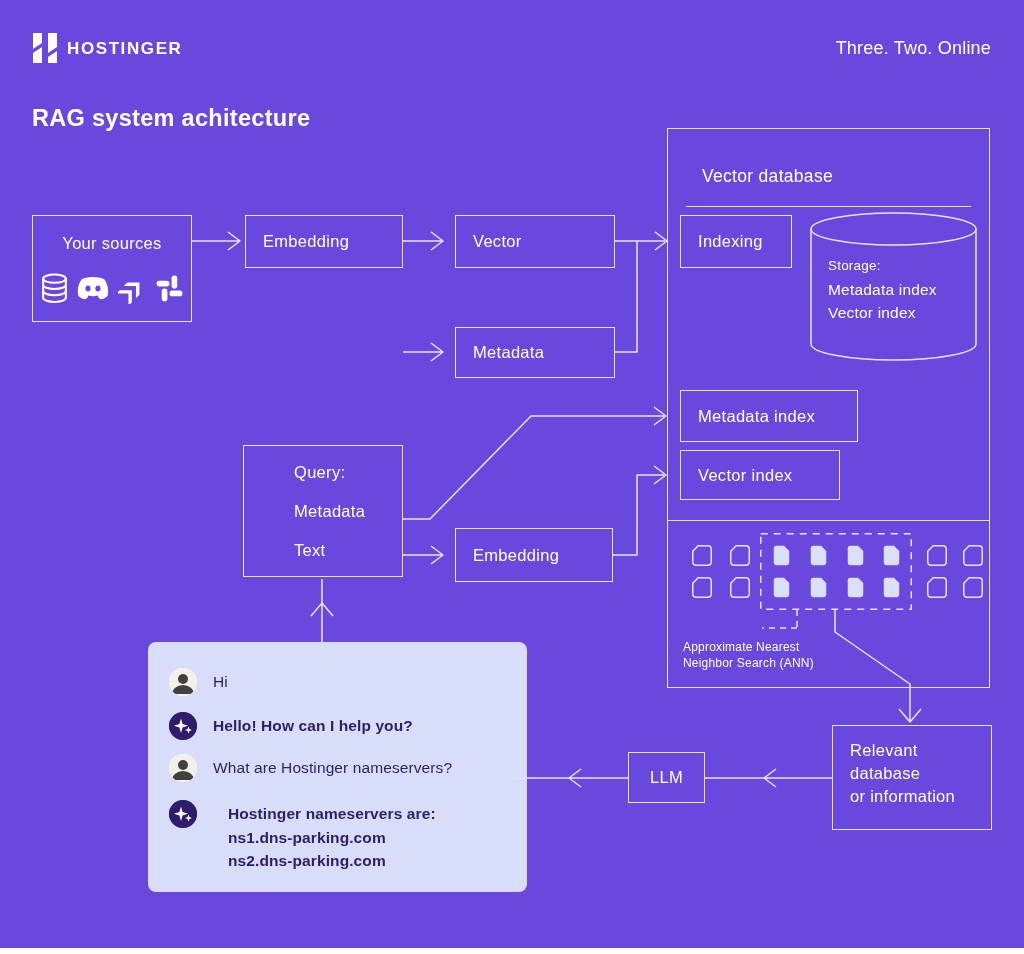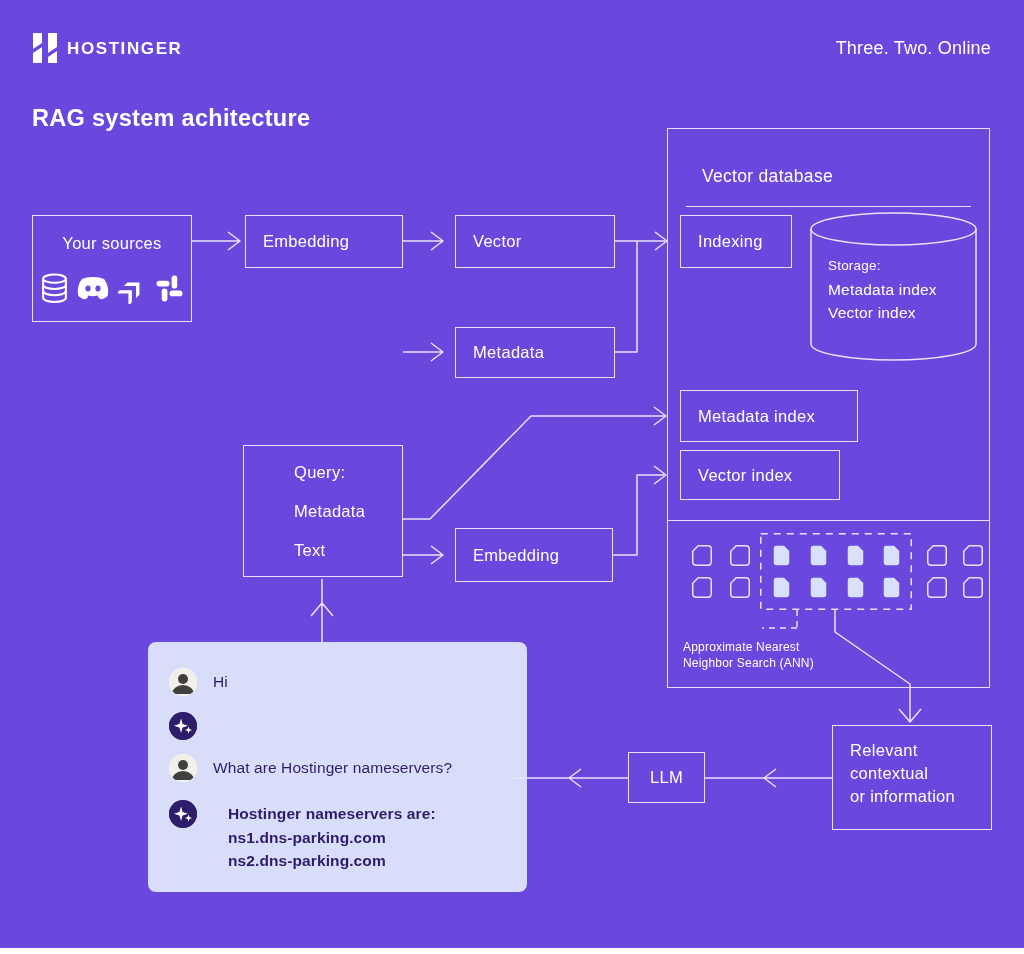--- a/index.html
+++ b/index.html
@@ -162,21 +162,21 @@
     <div class="cyl-text ct1">Metadata index</div>
     <div class="cyl-text ct2">Vector index</div>
 
     <div class="ann-label">
       <div>Approximate Nearest</div>
       <div>Neighbor Search (ANN)</div>
     </div>
 
     <div class="box relevant">
       <div>Relevant</div>
-      <div>contextual</div>
+      <div>database</div>
       <div>or information</div>
     </div>
     <div class="box llm">
         <span>LLM</span>
       </div>
 
     <div class="chat">
       <div class="chat-row r0">
         <span class="avatar user">
           <svg width="28" height="28" viewBox="0 0 28 28">
@@ -188,20 +188,21 @@
         <span class="msg">Hi</span>
       </div>
       <div class="chat-row r1">
         <span class="avatar ai">
           <svg width="28" height="28" viewBox="0 0 28 28">
               <circle cx="14" cy="14" r="14" fill="var(--dark)"></circle>
               <path d="M12 6.5 L13.6 12 L19 13.8 L13.6 15.6 L12 21 L10.4 15.6 L5 13.8 L10.4 12 Z" fill="#fff"></path>
               <path d="M19.5 14.5 L20.4 17.1 L23 18 L20.4 18.9 L19.5 21.5 L18.6 18.9 L16 18 L18.6 17.1 Z" fill="#fff"></path>
             </svg>
         </span>
+        <span class="msg bold">Hello! How can I help you?</span>
       </div>
       <div class="chat-row r2">
         <span class="avatar user">
           <svg width="28" height="28" viewBox="0 0 28 28">
               <circle cx="14" cy="14" r="14" fill="#f3efe9"></circle>
               <circle cx="14" cy="11" r="5" fill="#40413f"></circle>
               <path d="M3 26 a11 9 0 0 1 22 0 Z" fill="#40413f"></path>
             </svg>
         </span>
         <span class="msg">What are Hostinger nameservers?</span>

